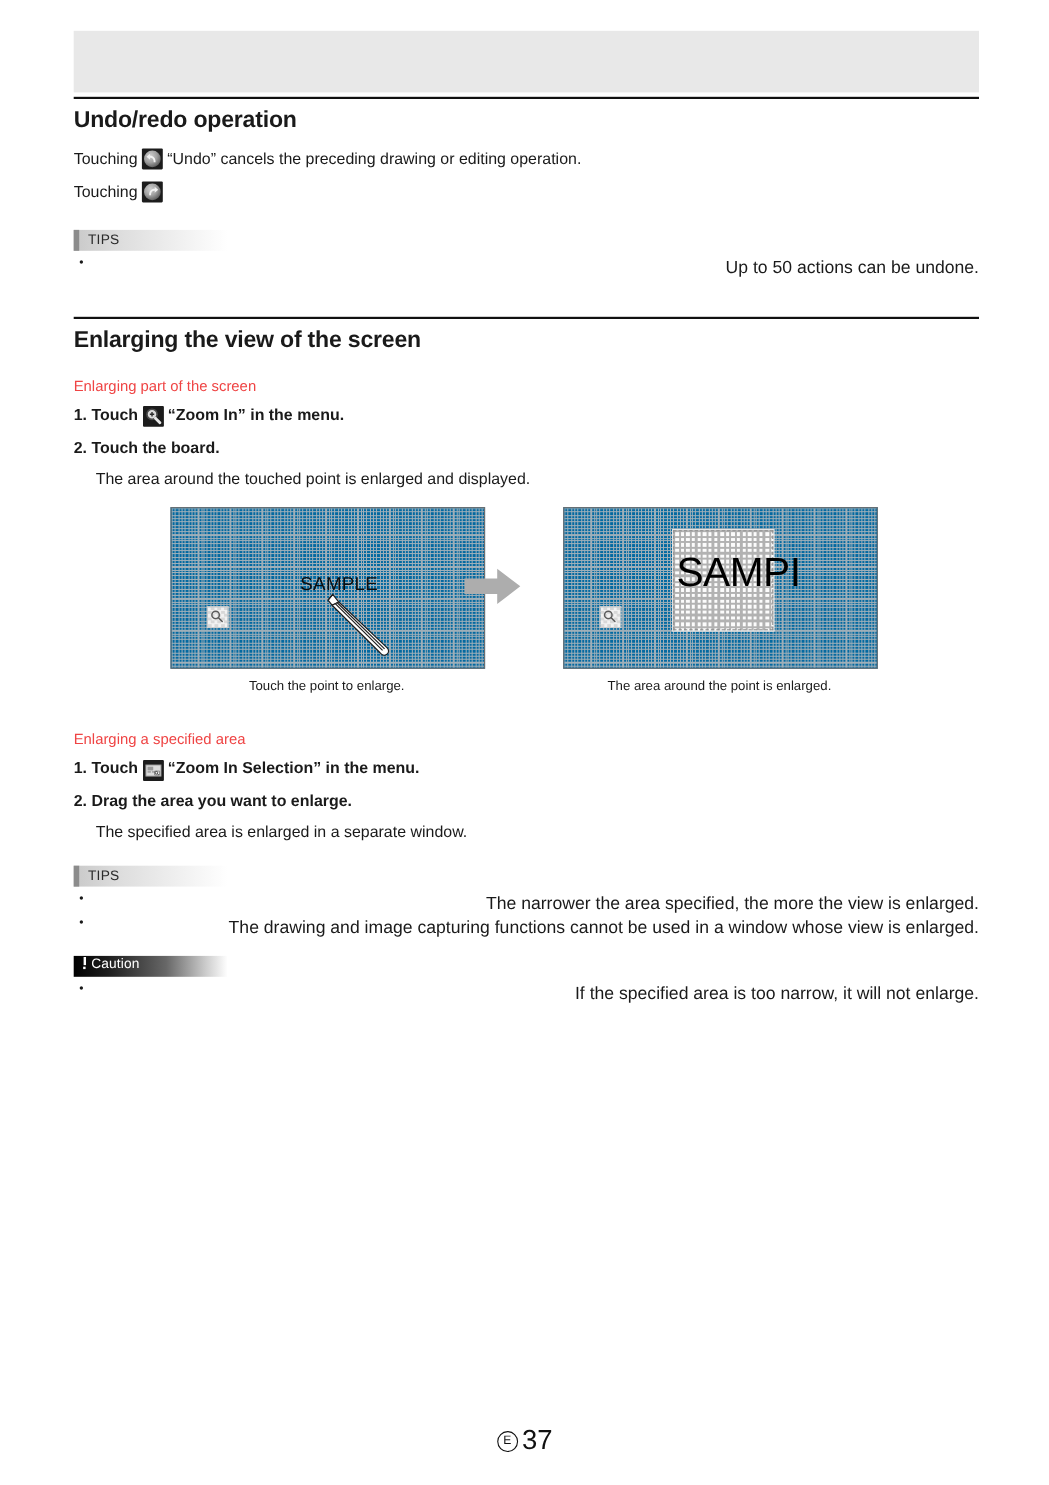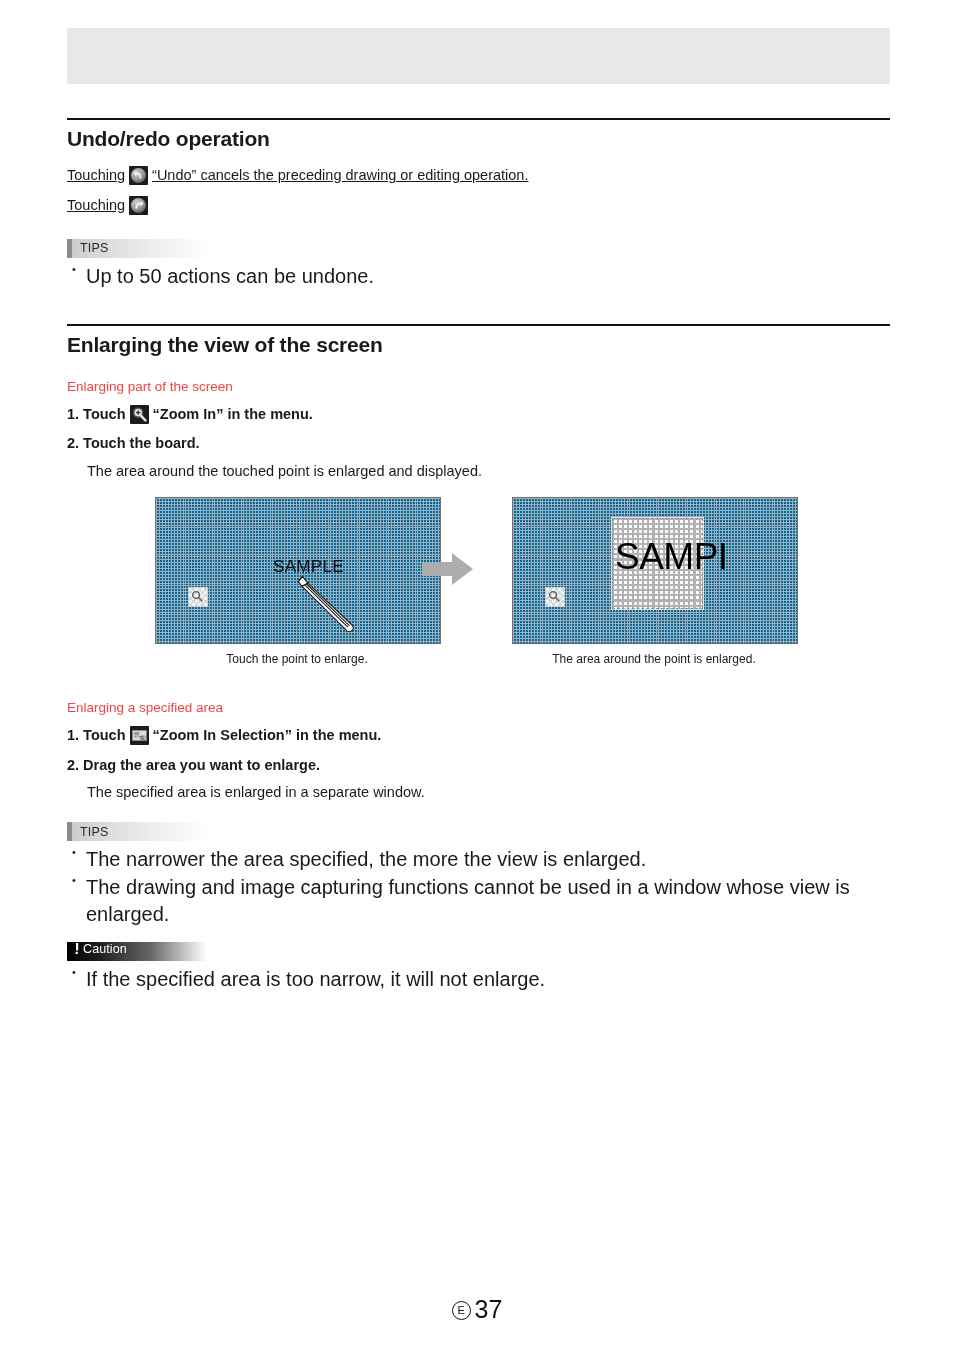--- a/index.html
+++ b/index.html
@@ -28,21 +28,21 @@
     top: 28px;
     width: 823px;
     height: 56px;
     background: #e8e8e8;
   }
 
   
   .content {
     position: absolute;
     left: 67px;
-    top: 118px;
+    top: 88px;
     width: 823px;
   }
 
   
   .section {
     margin: 0;
   }
   .rule {
     border-top: 2.5px solid #111;
     width: 823px;
@@ -59,23 +59,22 @@
   }
 
   
   .para {
     font-size: 14.5px;
     line-height: 1.5;
     margin: 0;
     padding: 0;
     color: #1a1a1a;
     display: flex;
-    align-items: center;
+    align-items: flex-start;
     flex-wrap: wrap;
-    text-decoration: underline;
   }
   .para-plain {
     font-size: 14.5px;
     line-height: 1.5;
     margin: 12px;
     color: #1a1a1a;
   }
   .bold-line {
     font-size: 14.5px;
     font-weight: bold;
@@ -155,26 +154,27 @@
     letter-spacing: 0.1px;
   }
 
   
   ul.bullets {
     list-style: none;
     margin: 5px 0 0 0;
     padding: 0;
   }
   ul.bullets li {
-    font-size: 20px;
+    font-size: 16px;
     line-height: 1.35;
     color: #1a1a1a;
     position: relative;
     padding-left: 19px;
     margin-bottom: 1px;
+    text-align: right;
   }
   ul.bullets li::before {
     content: "\2022";
     position: absolute;
     left: 5px;
     top: -1px;
     font-size: 11px;
     color: #1a1a1a;
   }
 

